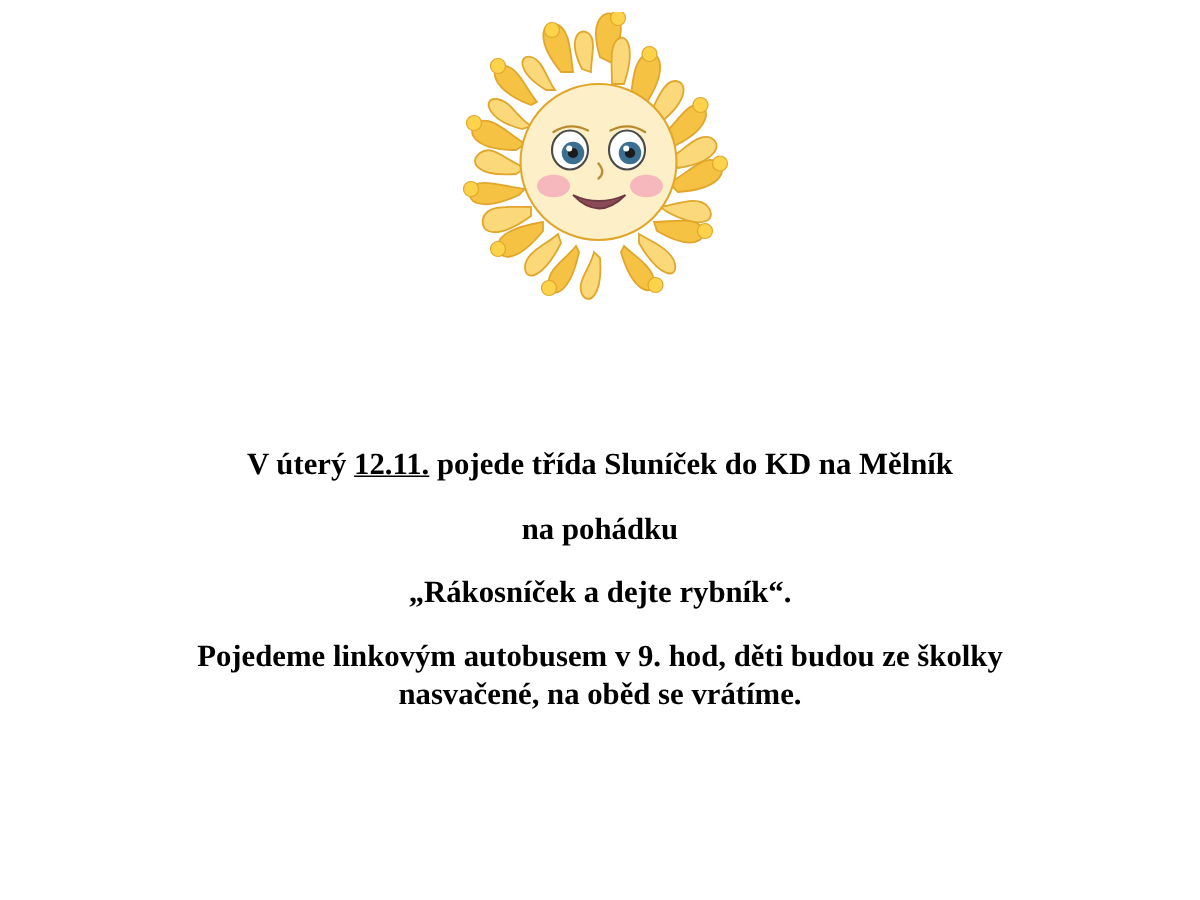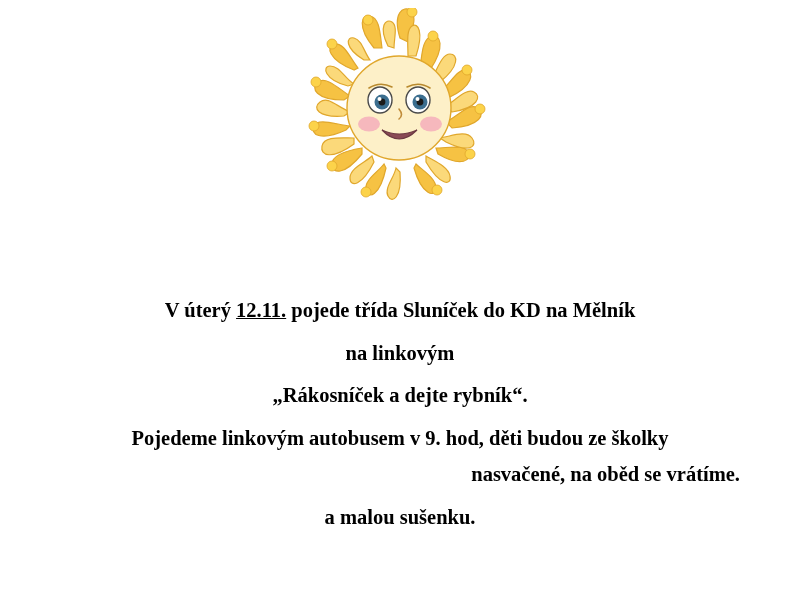--- a/index.html
+++ b/index.html
@@ -44,22 +44,22 @@
     font-size: 20.5px;
     line-height: 1.0;
   }
   .line {
     margin: 0 0 0 0;
     padding: 0;
   }
   .l1 { margin-bottom: 22px; }
   .l2 { margin-bottom: 22px; }
   .l3 { margin-bottom: 22px; }
-  .l4 { margin-bottom: 16px; }
-  .l5 { margin-bottom: 22px; text-align: right; }
+  .l4 { margin-bottom: 5px; }
+  .l5 { margin-bottom: 22px; }
   .l6 { margin-bottom: 22px; }
   .l7 { margin-bottom: 0; }
   .underline {
     text-decoration: underline;
     text-decoration-thickness: 1px;
   }
 </style>
 </head>
 <body>
 
@@ -133,20 +133,19 @@
       <ellipse cx="99" cy="116" rx="11" ry="7.5" fill="#f6b8bd"></ellipse>
       <ellipse cx="161" cy="116" rx="11" ry="7.5" fill="#f6b8bd"></ellipse>
 
       <path d="M129 101 q5 6 0 10" fill="none" stroke="#c08c3a" stroke-width="1.6" stroke-linecap="round"></path>
       <path d="M112 122 Q129 140 147 122 Q129 130 112 122 Z" fill="#8a4a55" stroke="#6d3a43" stroke-width="1.2"></path>
     </svg>
   </div>
 
   <div class="notice">
     <p class="line l1"><span>V úterý </span><span class="underline">12.11.</span><span> pojede třída Sluníček do KD na Mělník</span></p>
-    <p class="line l2">na linkovým</p>
+    <p class="line l2">na pohádku</p>
     <p class="line l3">„Rákosníček a dejte rybník“.</p>
     <p class="line l4">Pojedeme linkovým autobusem v 9. hod, děti budou ze školky</p>
     <p class="line l5">nasvačené, na oběd se vrátíme.</p>
-    <p class="line l7">a malou sušenku.</p>
   </div>
 
 </div>
 
 </body></html>

